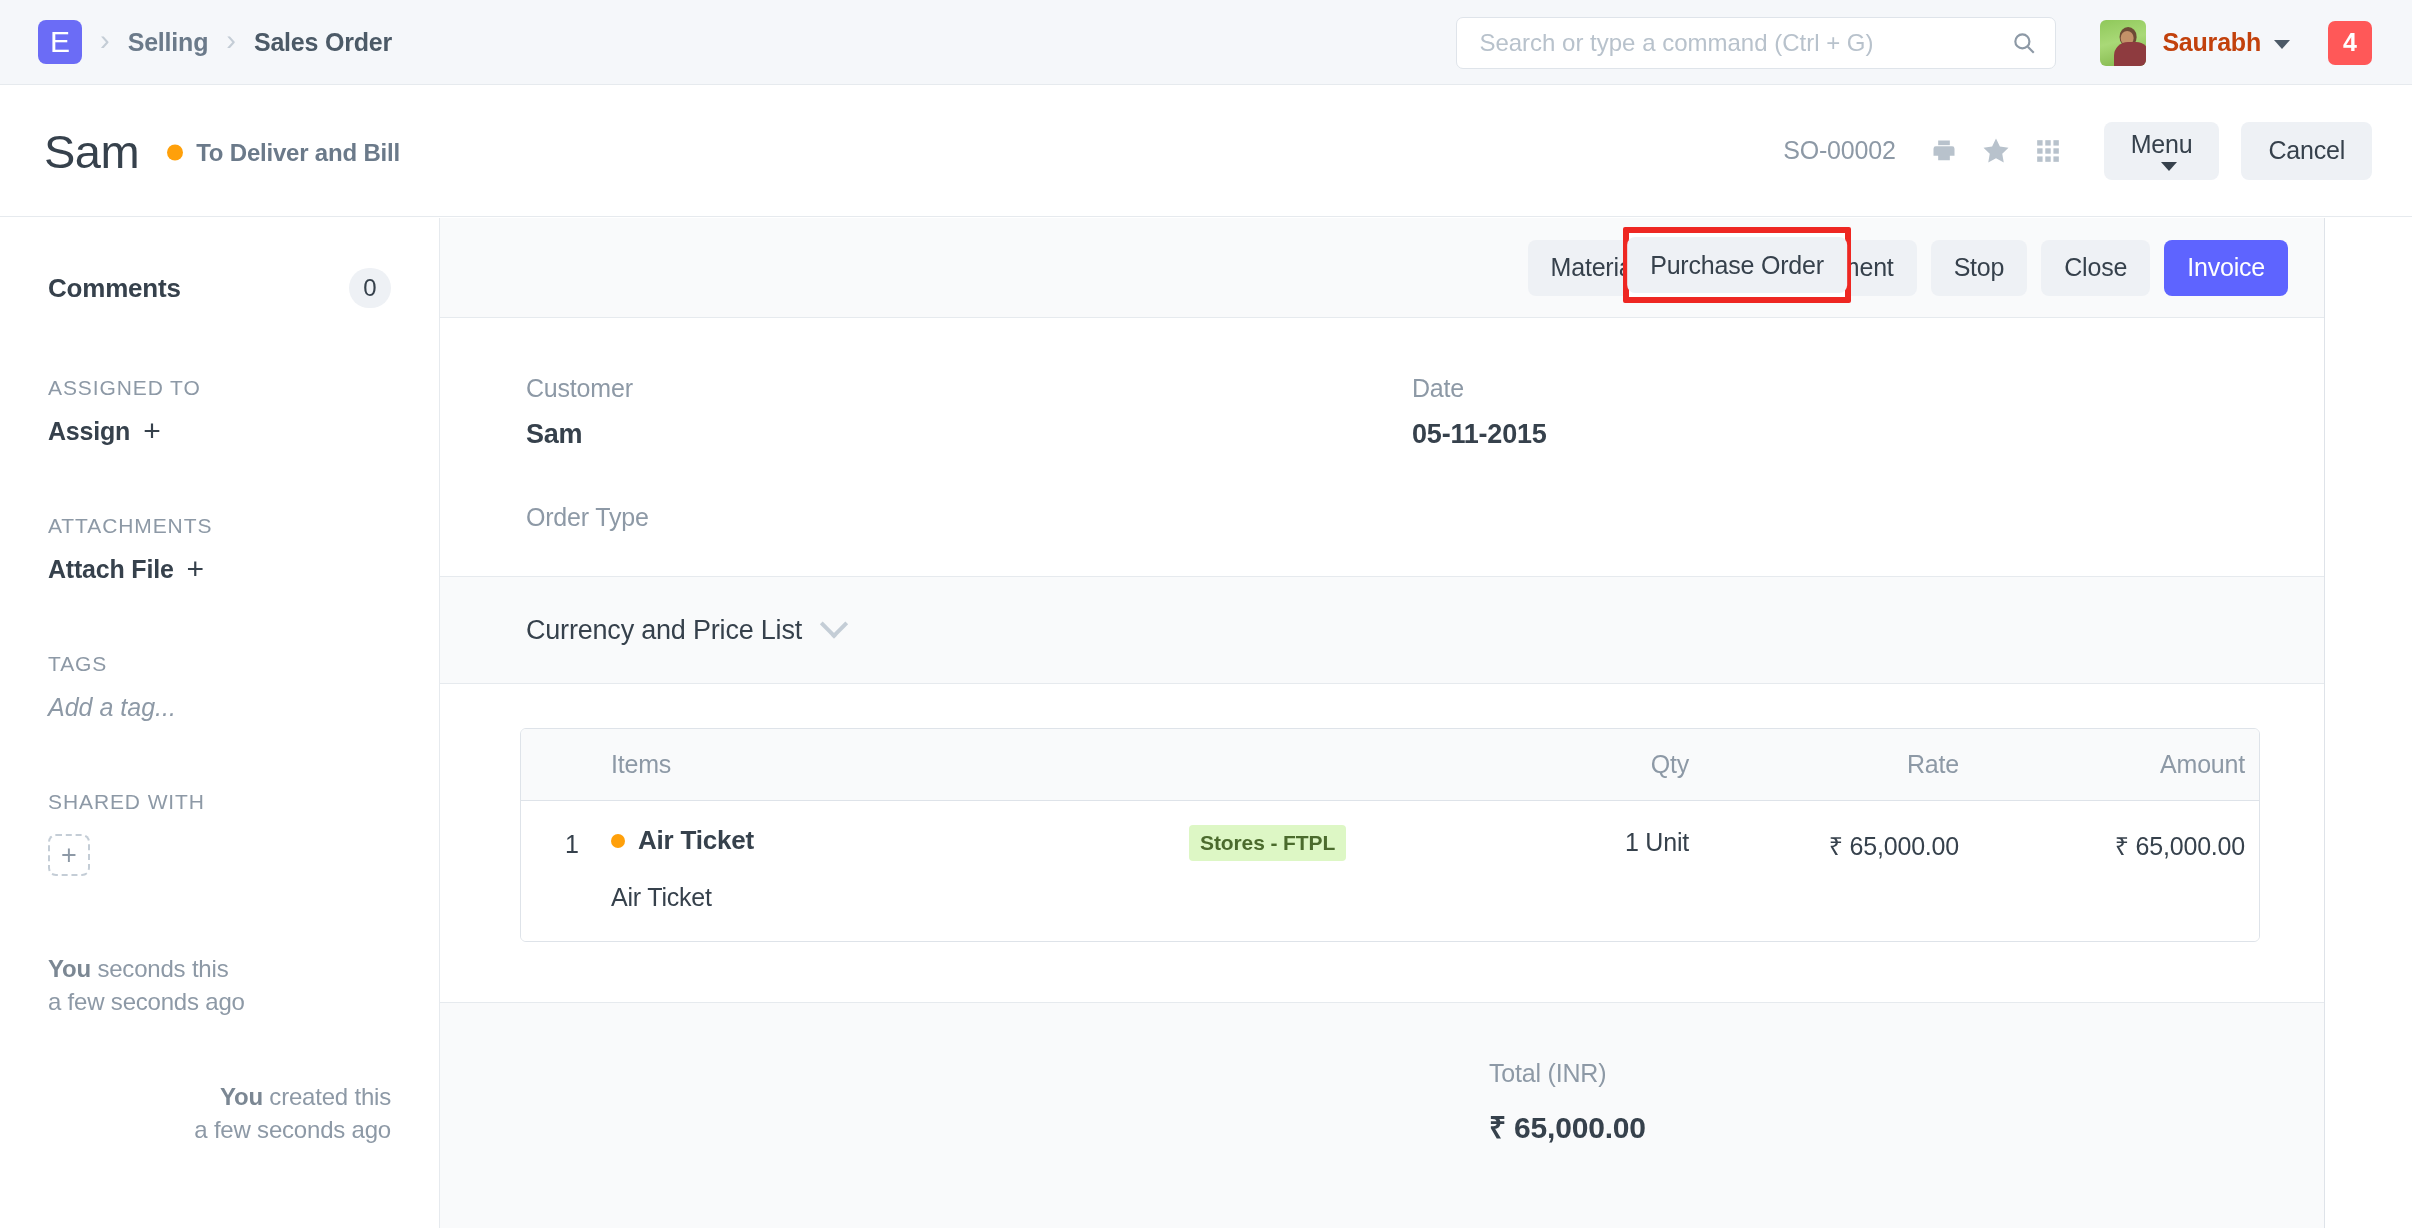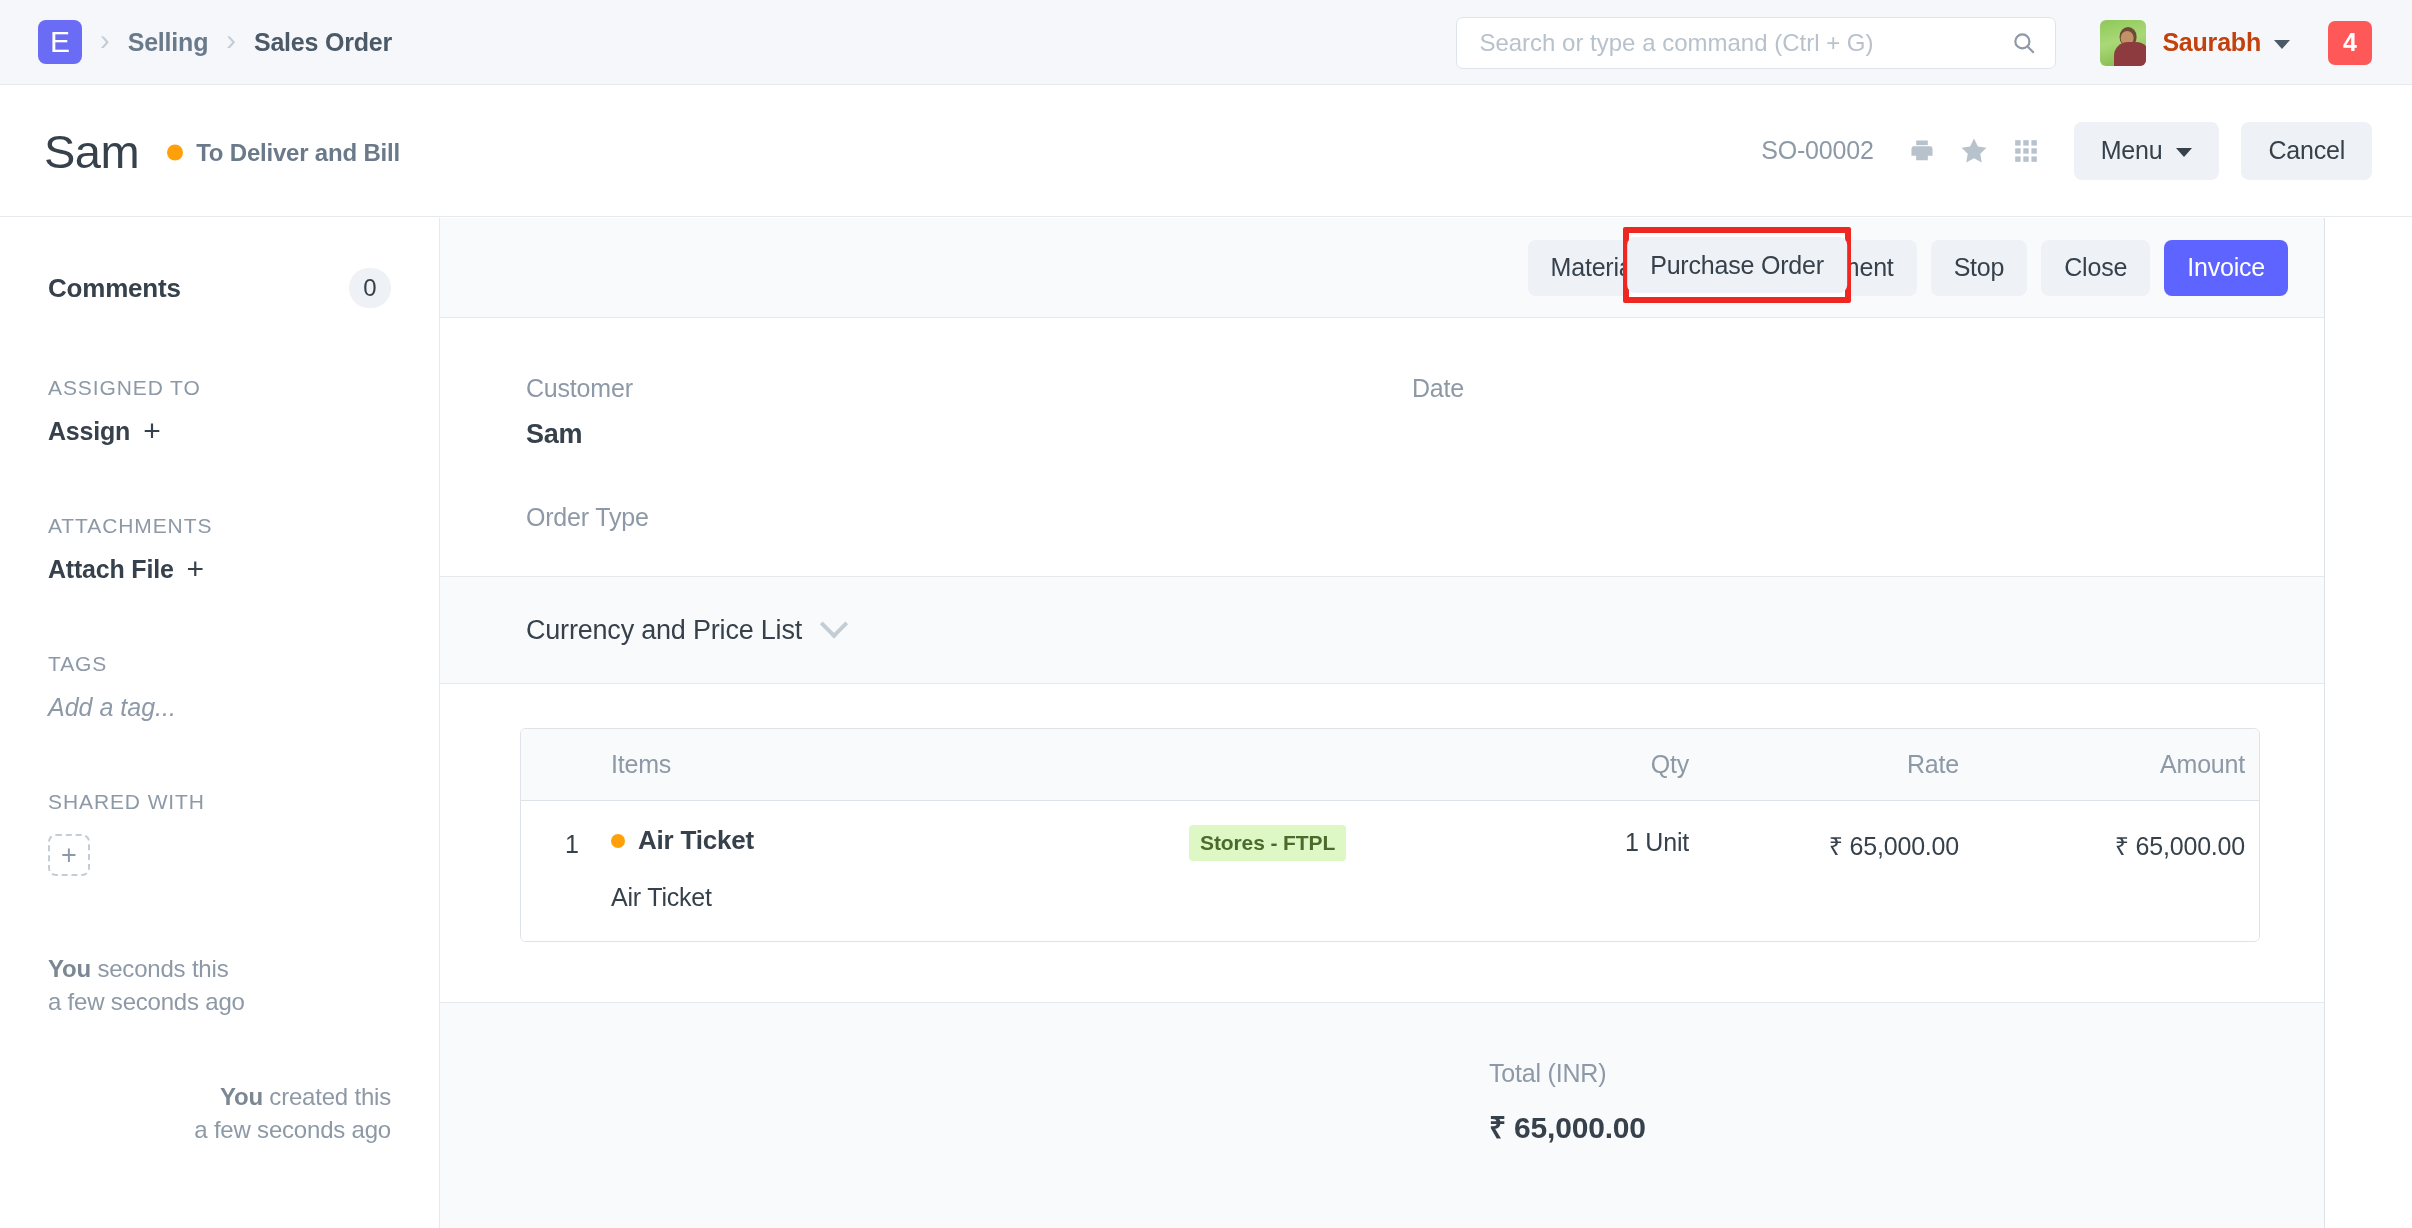--- a/index.html
+++ b/index.html
@@ -238,21 +238,21 @@
     font-family: "Liberation Sans", sans-serif;
     font-size: 25px;
     padding: 0 27px;
     display: flex;
     align-items: center;
     justify-content: center;
     cursor: pointer;
     letter-spacing: -0.2px;
     white-space: nowrap;
   }
-  .btn.menu-btn { margin-left: 16px; }
+  .btn.menu-btn { margin-left: 24px; flex-direction: column; }
   .btn.cancel-btn { margin-left: 22px; }
   .btn .mini-caret {
     width: 0; height: 0;
     border-left: 8px solid transparent;
     border-right: 8px solid transparent;
     border-top: 9px solid #36414c;
     margin-left: 14px;
     margin-top: 3px;
   }
 
@@ -684,20 +684,21 @@
           <div class="field-label">Customer</div>
           <div class="field-value">Sam</div>
         </div>
         <div class="field">
           <div class="field-label">Order Type</div>
         </div>
       </div>
       <div class="form-col right">
         <div class="field">
           <div class="field-label">Date</div>
+          <div class="field-value">05-11-2015</div>
         </div>
       </div>
     </div>
 
     <div class="section-toggle">
       <span class="sec-title">Currency and Price List</span>
       <span class="chev-down"></span>
     </div>
 
     <div class="items-wrap">

